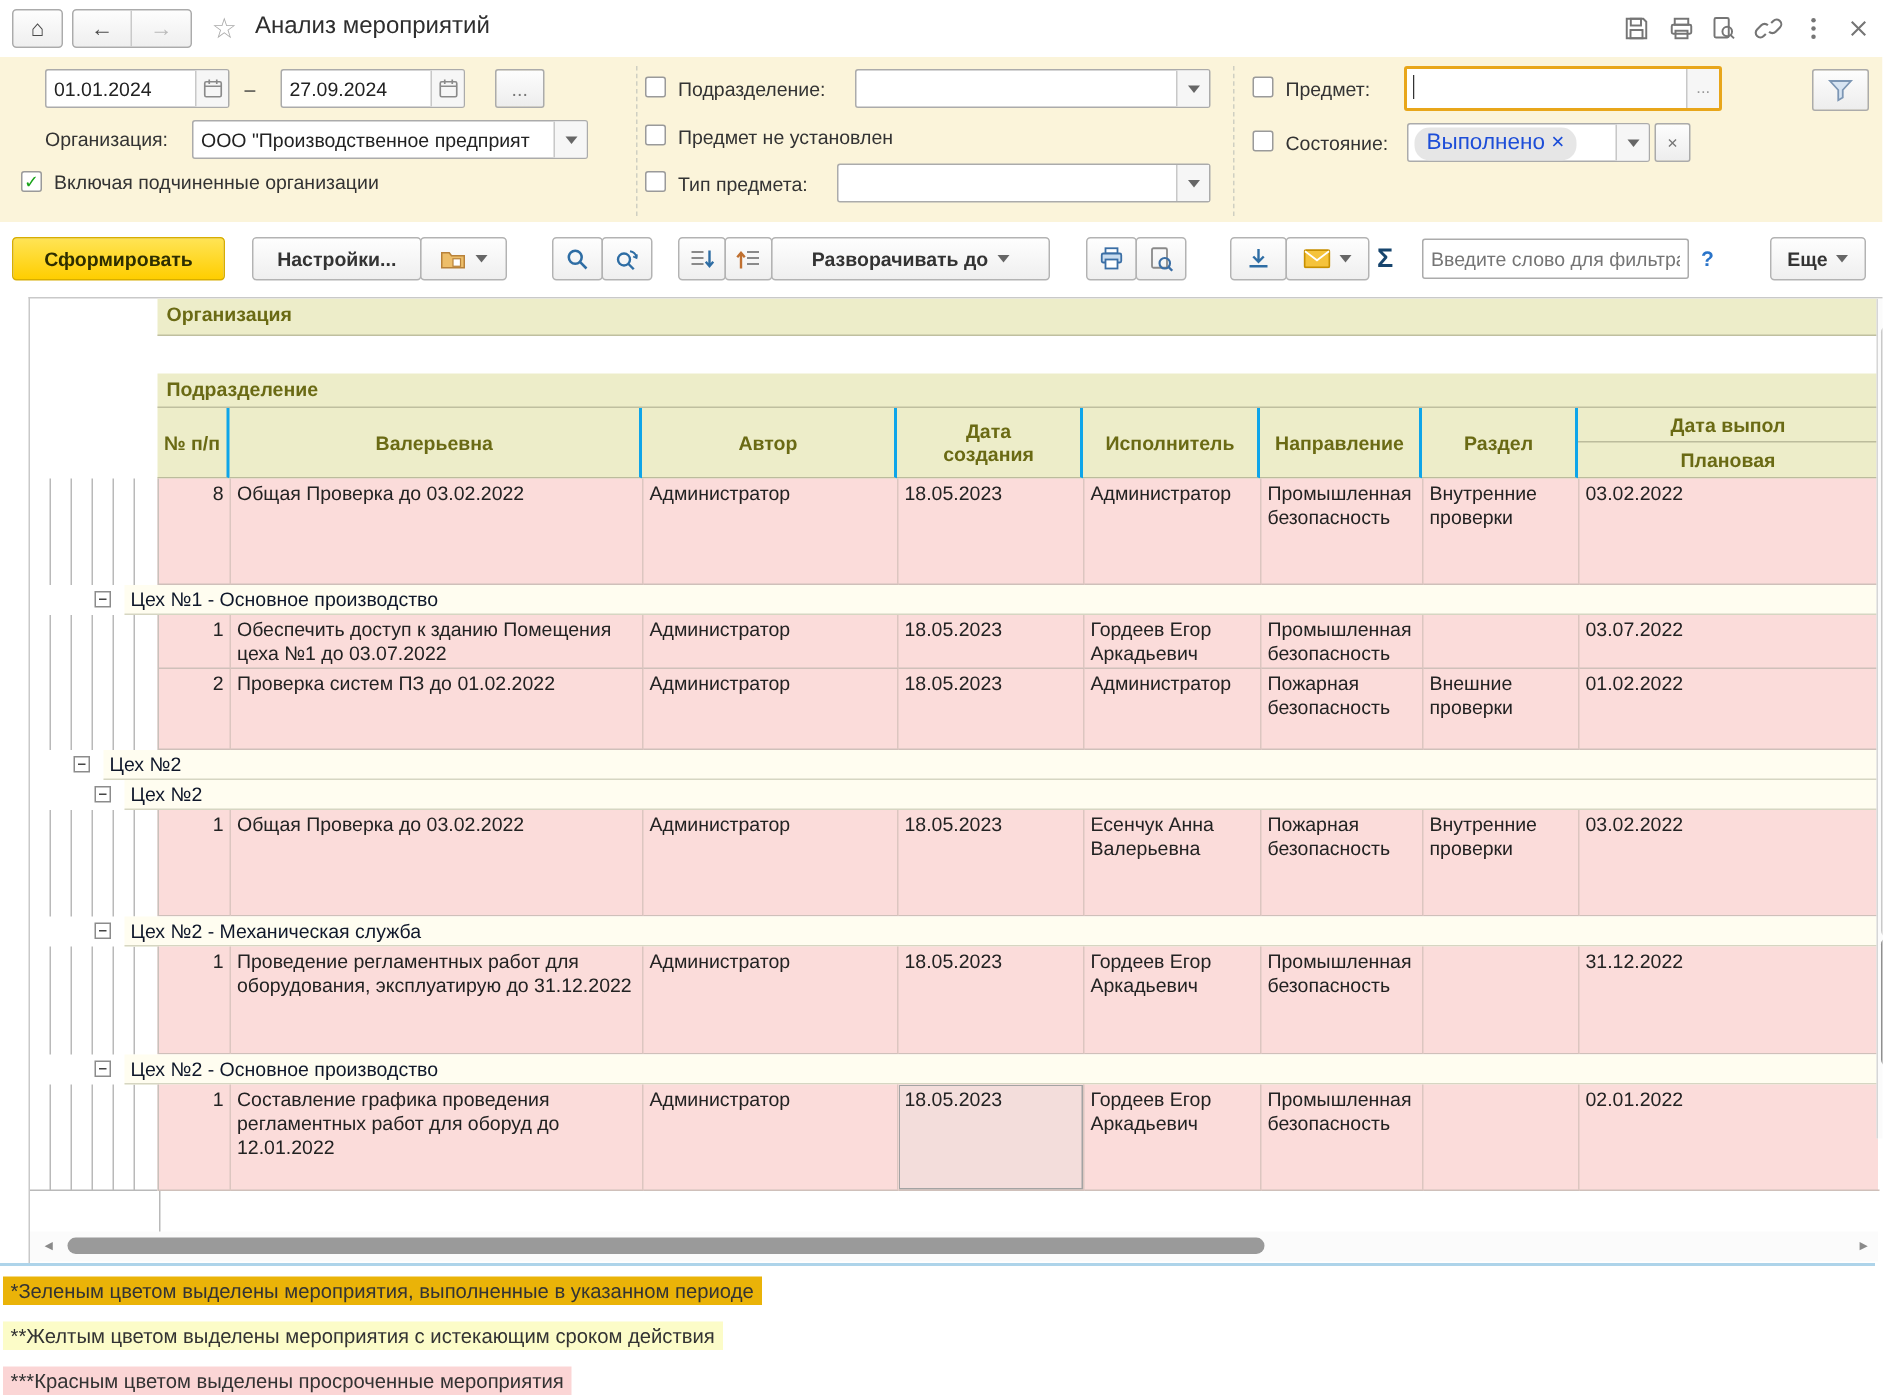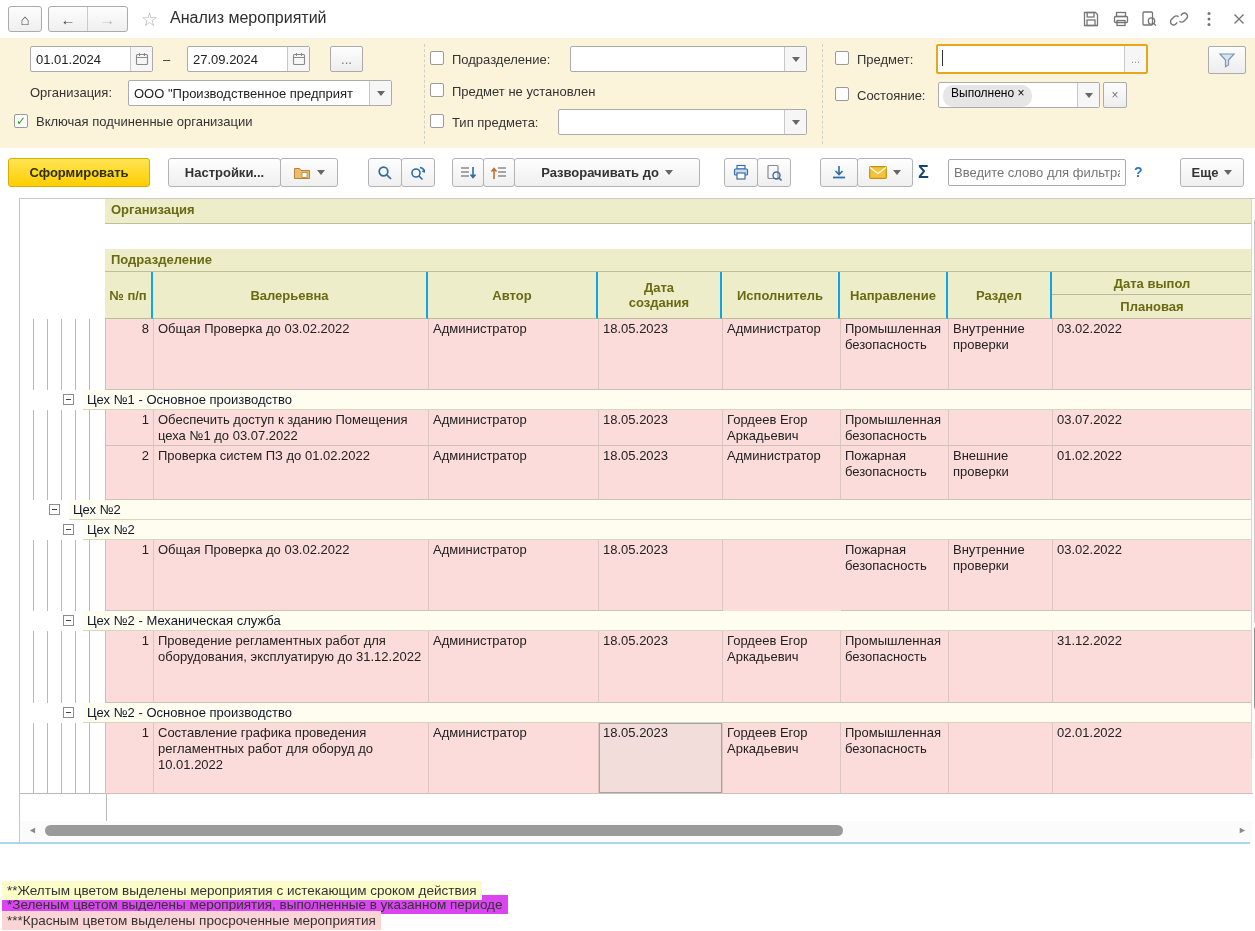--- a/index.html
+++ b/index.html
@@ -29,21 +29,21 @@
   .finput { position:absolute; height:26px; border:1px solid #ABABAB; border-radius:2px; background:#fff; display:flex; }
   .finput input { border:none; outline:none; flex:1; min-width:0; padding:0 5px; font:13px "Liberation Sans","DejaVu Sans",sans-serif; color:#222; background:transparent; }
   .fbtn-seg { width:22px; border-left:1px solid #C8C8C8; background:#F6F6F6; display:flex; align-items:center; justify-content:center; }
   .ddarrow { width:0; height:0; border-left:4px solid transparent; border-right:4px solid transparent; border-top:5px solid #666; }
   .smallbtn { position:absolute; height:26px; border:1px solid #ABABAB; border-radius:2px;
     background:linear-gradient(#FDFDFD,#EDEDED); display:flex; align-items:center; justify-content:center; color:#777; }
   .cb { position:absolute; width:14px; height:14px; border:1px solid #9A9A9A; border-radius:2px; background:#fff;
     display:flex; align-items:center; justify-content:center; font-size:12px; font-weight:bold; color:#18A318; line-height:1; }
   .focuswrap { position:absolute; border:2px solid #E8A61A; border-radius:2px; background:#fff; display:flex; }
   .caret { width:1px; height:16px; background:#333; margin:4px 0 0 4px; }
-  .tag { background:#E6E6E6; border-radius:10px; padding:1px 8px; margin:2px 0 0 4px; font-size:12px; color:#000000; height:22px; white-space:nowrap; }
+  .tag { background:#E6E6E6; border-radius:10px; padding:1px 8px; margin:2px 0 0 4px; font-size:15px; color:#1d4ed8; height:22px; white-space:nowrap; }
 
   
   .toolbar { position:absolute; left:0; top:148px; width:1255px; height:50px; background:#fff; }
   .tbtn { position:absolute; top:10px; height:29px; border:1px solid #B3B3B3; border-radius:3px;
     background:linear-gradient(#FEFEFE,#EFEFEF); display:flex; align-items:center; justify-content:center;
     font-size:13px; color:#333; padding:0 10px; white-space:nowrap;font-weight:bold; }
   .tbtn .ddarrow { margin-left:6px; }
   .genbtn { background:linear-gradient(#FFE455,#FFCE00); border:1px solid #D8AE00; font-weight:bold; color:#2E2E00; }
   .sigma { position:absolute; top:14px; font-size:18px; font-weight:bold; color:#17456E; }
   .help { position:absolute; top:16px; color:#2A74C9; font-weight:bold; font-size:14px; }
@@ -80,21 +80,21 @@
   .vsb { position:absolute; left:1231px; top:0; width:14px; height:560px; background:#FBFBFB; border-left:1px solid #D6D6D6; }
   .vsb .arr { position:absolute; left:0; width:13px; text-align:center; font-size:8px; color:#6E6E6E; }
   .thumb { position:absolute; border-radius:6px; }
   .hsb { position:absolute; left:0; top:622px; width:1232px; height:20px; background:#FBFBFB; }
   .hsb .arr { position:absolute; top:4px; font-size:9px; color:#8A8A8A; }
 
   .blueline { position:absolute; left:0; top:842px; width:1250px; height:2px; background:#AED4EA; }
 
   
   .legend { position:absolute; left:2px; padding:2px 5px; font-size:13.5px; color:#333; white-space:nowrap; }
-  .lg0 { background:#d946ef;margin-top:44px; }
+  .lg0 { background:#eab308; }
   .lg1 { background:#FCFCC8; }
   .lg2 { background:#FBD5D5; }
 
   svg { display:block; }
 </style>
 </head>
 <body>
 
 <div class="topbar">
   <div class="navbtn" style="left:8px;width:34px;">
@@ -399,20 +399,21 @@
   </div>
   <div class="minus" style="left:43px; top:325px;">
       <i></i>
     </div>
 
   <div class="drow" style="top:341px; height:71px;">
     <div class="tcell c0">1</div>
     <div class="tcell c1">Общая Проверка до 03.02.2022</div>
     <div class="tcell c2">Администратор</div>
     <div class="tcell c3">18.05.2023</div>
+    <div class="tcell c4">Есенчук Анна Валерьевна</div>
     <div class="tcell c5">Пожарная безопасность</div>
     <div class="tcell c6">Внутренние проверки</div>
     <div class="tcell c7">03.02.2022</div>
   </div>
 
   <div class="grow" style="top:412px; height:20px;">
     <div class="gband" style="left:63px;">Цех №2 - Механическая служба</div>
   </div>
   <div class="minus" style="left:43px; top:416px;">
       <i></i>
@@ -431,21 +432,21 @@
 
   <div class="grow" style="top:504px; height:20px;">
     <div class="gband" style="left:63px;">Цех №2 - Основное производство</div>
   </div>
   <div class="minus" style="left:43px; top:508px;">
       <i></i>
     </div>
 
   <div class="drow" style="top:524px; height:71px;">
     <div class="tcell c0">1</div>
-    <div class="tcell c1">Составление графика проведения регламентных работ для оборуд до 10.01.2022</div>
+    <div class="tcell c1">Составление графика проведения регламентных работ для оборуд до 12.01.2022</div>
     <div class="tcell c2">Администратор</div>
     <div class="tcell c3 sel">18.05.2023</div>
     <div class="tcell c4">Гордеев Егор Аркадьевич</div>
     <div class="tcell c5">Промышленная безопасность</div>
     <div class="tcell c6"></div>
     <div class="tcell c7">02.01.2022</div>
   </div>
 
   <div class="vsb">
     <div class="arr" style="top:4px;">▲</div>

